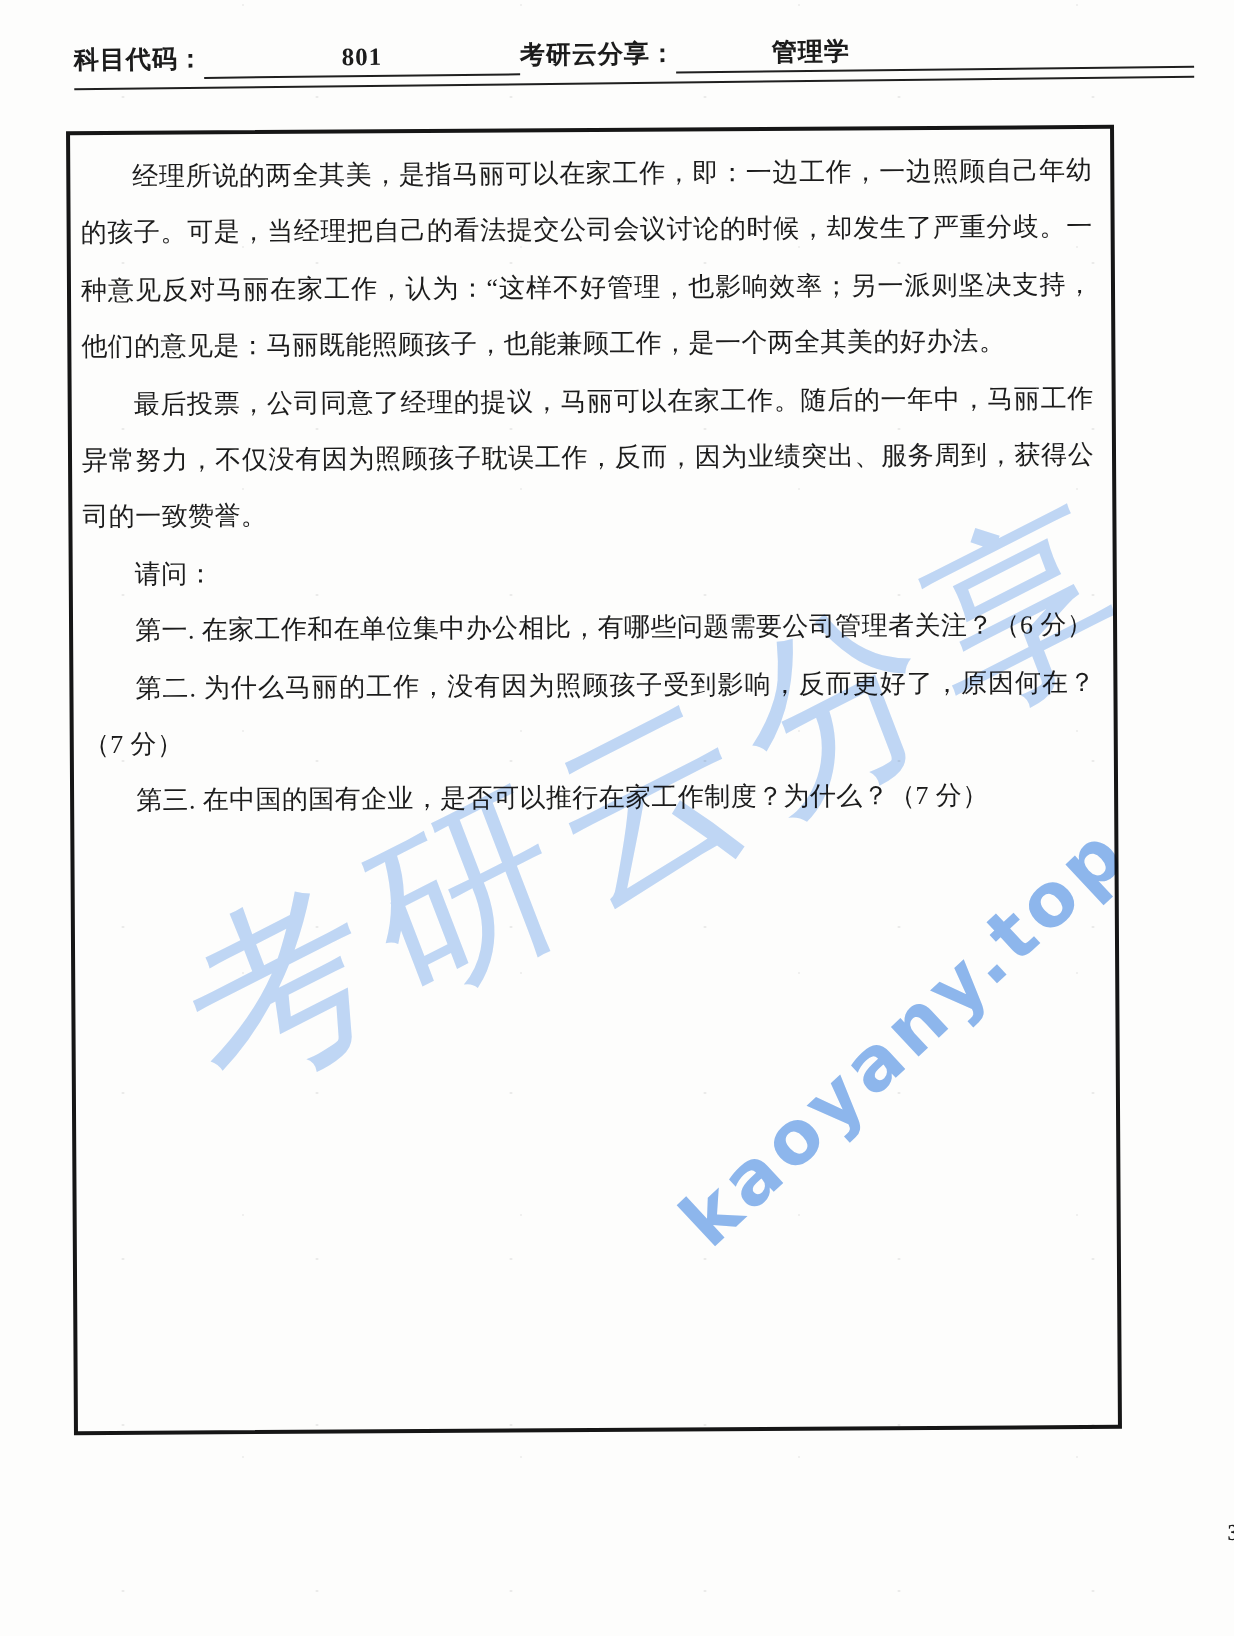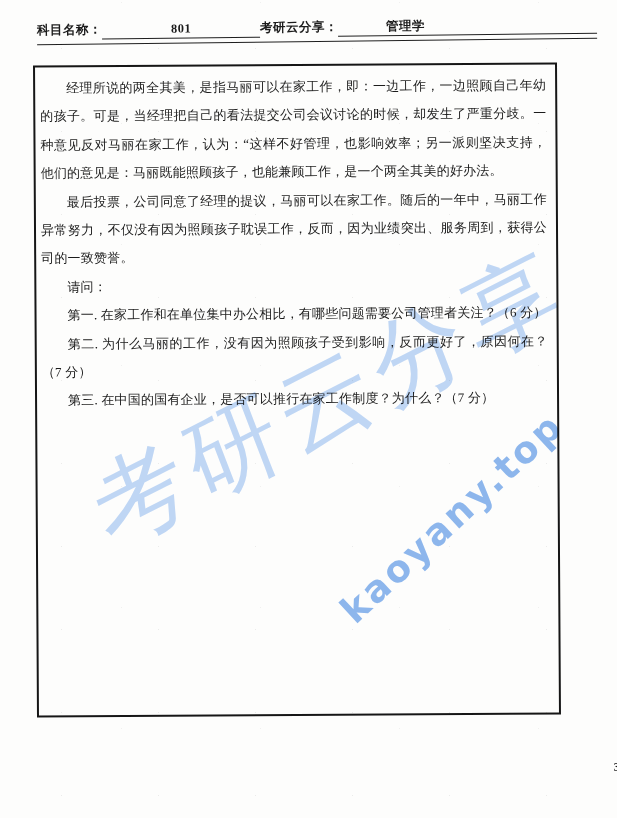--- a/index.html
+++ b/index.html
@@ -92,21 +92,21 @@
     letter-spacing:1.5px;
   }
 </style>
 </head>
 <body>
 
 <div class="page">
 
   <div class="header">
     <div class="header-row">
-      <span class="header-label">科目名称：</span>
+      <span class="header-label">科目代码：</span>
       <span class="uline uline-code">801</span>
       <span class="header-label">考研云分享：</span>
       <span class="uline uline-name">管理学</span>
     </div>
     <div class="header-rule"></div>
   </div>
 
   <div class="frame">
     <p class="indent">经理所说的两全其美，是指马丽可以在家工作，即：一边工作，一边照顾自己年幼的孩子。可是，当经理把自己的看法提交公司会议讨论的时候，却发生了严重分歧。一种意见反对马丽在家工作，认为：“这样不好管理，也影响效率；另一派则坚决支持，他们的意见是：马丽既能照顾孩子，也能兼顾工作，是一个两全其美的好办法。</p>
     <p class="indent">最后投票，公司同意了经理的提议，马丽可以在家工作。随后的一年中，马丽工作异常努力，不仅没有因为照顾孩子耽误工作，反而，因为业绩突出、服务周到，获得公司的一致赞誉。</p>

